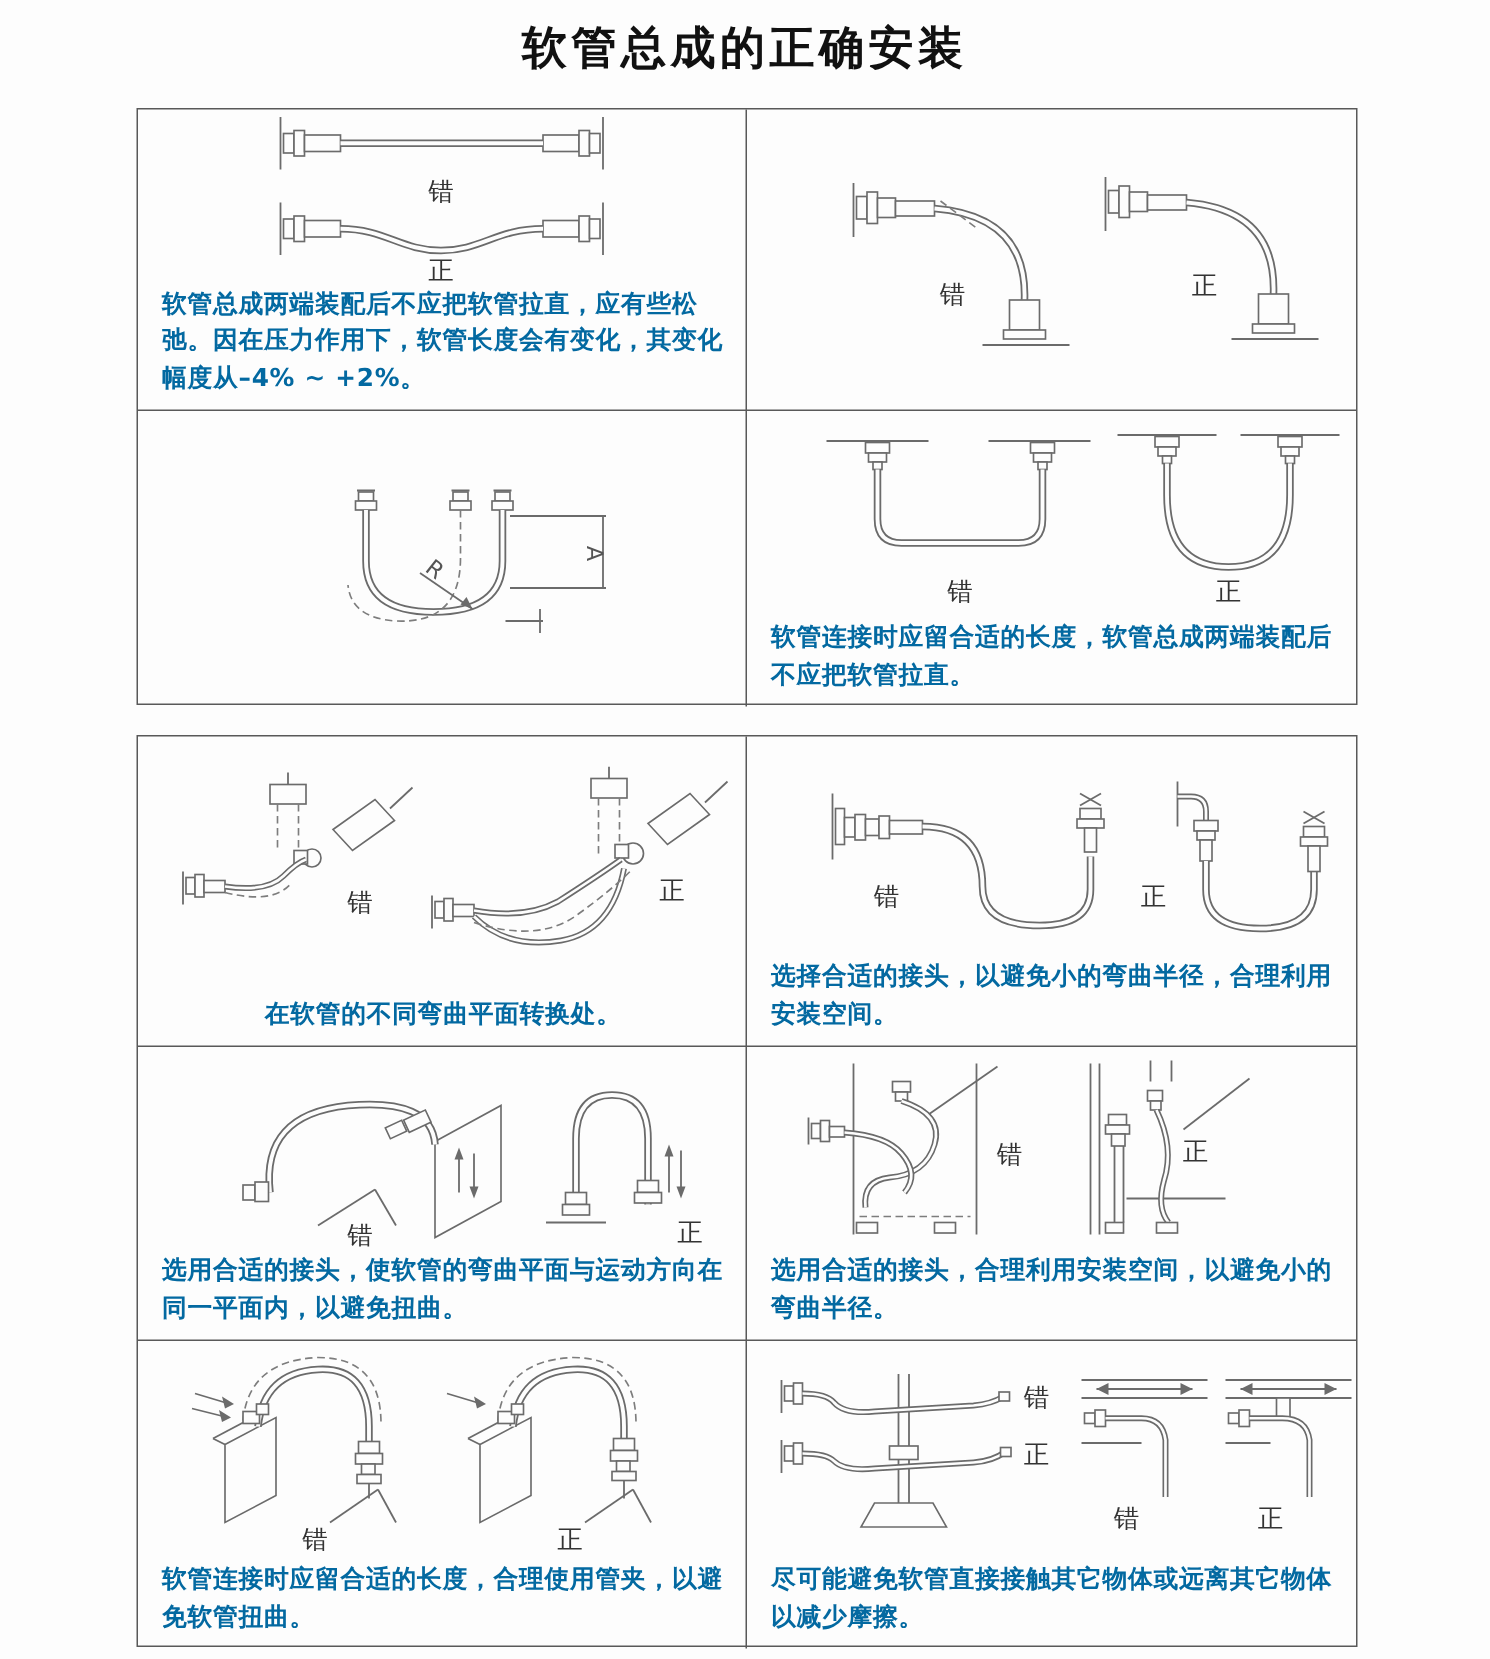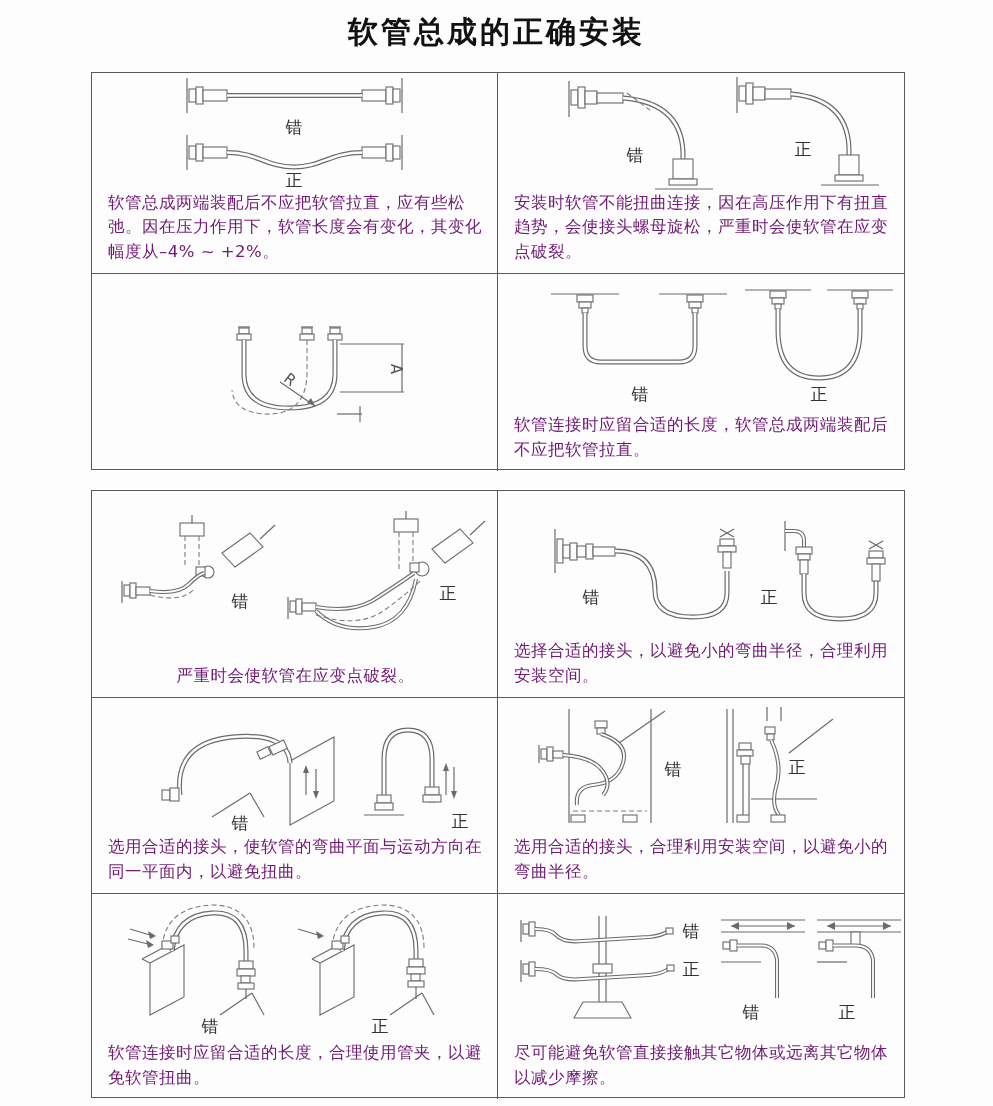--- a/index.html
+++ b/index.html
@@ -22,21 +22,21 @@
   #t2 { top:490px; height:608px; grid-template-rows:207px 196px 205px; }
   .cell {
     display:flex; flex-direction:column; overflow:hidden;
     box-sizing:border-box;
   }
   .cell.rb { border-right:1.5px solid #595959; }
   .cell.bb { border-bottom:1.5px solid #595959; }
   .diagram { flex:1; display:flex; align-items:center; justify-content:center; min-height:0; }
   .caption {
     margin:0 14px 9px 16px; font-size:16.5px; line-height:1.48;
-    color:#701a75; font-weight:400; letter-spacing:0.5px;
+    color:#0369a1; font-weight:700; letter-spacing:0.5px;
   }
   .caption.center { text-align:center; }
   
   .ln  { stroke:#6b6b6b; stroke-width:1.2; fill:none; }
   .fit { stroke:#6b6b6b; stroke-width:1.1; fill:#fdfdfd; }
   .h5  { stroke:#6b6b6b; stroke-width:5;   fill:none; }
   .h2  { stroke:#fdfdfd; stroke-width:2.6; fill:none; }
   .h4  { stroke:#6b6b6b; stroke-width:4;   fill:none; }
   .h1  { stroke:#fdfdfd; stroke-width:1.8; fill:none; }
   .dsh { stroke:#7d7d7d; stroke-width:1.1; fill:none; stroke-dasharray:5 3; }
@@ -102,21 +102,20 @@
           <rect class="fit" x="254" y="14" width="12" height="13"></rect>
           <rect class="fit" x="266" y="16" width="26" height="10"></rect>
         <path class="h5" d="M292,21 Q352,26 350,82"></path>
           <path class="h2" d="M292,21 Q352,26 350,82"></path>
         <rect class="fit" x="340" y="82" width="20" height="20"></rect>
           <rect class="fit" x="336" y="102" width="28" height="6"></rect>
         <line class="ln" x1="322" y1="112" x2="380" y2="112"></line>
         <text class="dlbl" x="304" y="82">正</text>
       </svg>
     </div>
-    <p class="caption">安装时软管不能扭曲连接，因在高压作用下有扭直趋势，会使接头螺母旋松，严重时会使软管在应变点破裂。</p>
   </div>
 
   <div class="cell rb">
     <div class="diagram">
       <svg width="405" height="98" viewBox="0 0 405 98">
         <line class="ln" x1="146" y1="3" x2="158" y2="3"></line>
           <rect class="fit" x="147" y="4" width="10" height="6"></rect>
           <rect class="fit" x="145" y="10" width="14" height="6"></rect>
         <line class="ln" x1="209" y1="3" x2="221" y2="3"></line>
           <rect class="fit" x="210" y="4" width="10" height="6"></rect>
@@ -205,21 +204,21 @@
           <rect class="fit" x="204" y="88" width="6" height="15"></rect>
           <rect class="fit" x="210" y="92" width="14" height="8"></rect>
         <path class="h4" d="M224,96 Q258,102 280,90 Q308,72 322,62"></path>
           <path class="h1" d="M224,96 Q258,102 280,90 Q308,72 322,62"></path>
         <path class="h4" d="M224,100 Q246,122 282,116 Q316,110 324,68"></path>
           <path class="h1" d="M224,100 Q246,122 282,116 Q316,110 324,68"></path>
         <path class="dsh" d="M224,104 Q268,118 294,98 Q316,82 328,70"></path>
         <text class="dlbl" x="356" y="88">正</text>
       </svg>
     </div>
-    <p class="caption center">严重时会使软管在应变点破裂。</p>
+    <p class="caption center">在软管的不同弯曲平面转换处。</p>
   </div>
 
   <div class="cell bb">
     <div class="diagram">
       <svg width="405" height="128" viewBox="0 0 405 128">
         <line class="ln" x1="56" y1="28" x2="56" y2="72"></line>
           <rect class="fit" x="58" y="38" width="6" height="24"></rect>
         <rect class="fit" x="64" y="44" width="7" height="13"></rect>
           <rect class="fit" x="71" y="42" width="7" height="17"></rect>
           <rect class="fit" x="78" y="45" width="9" height="11"></rect>

